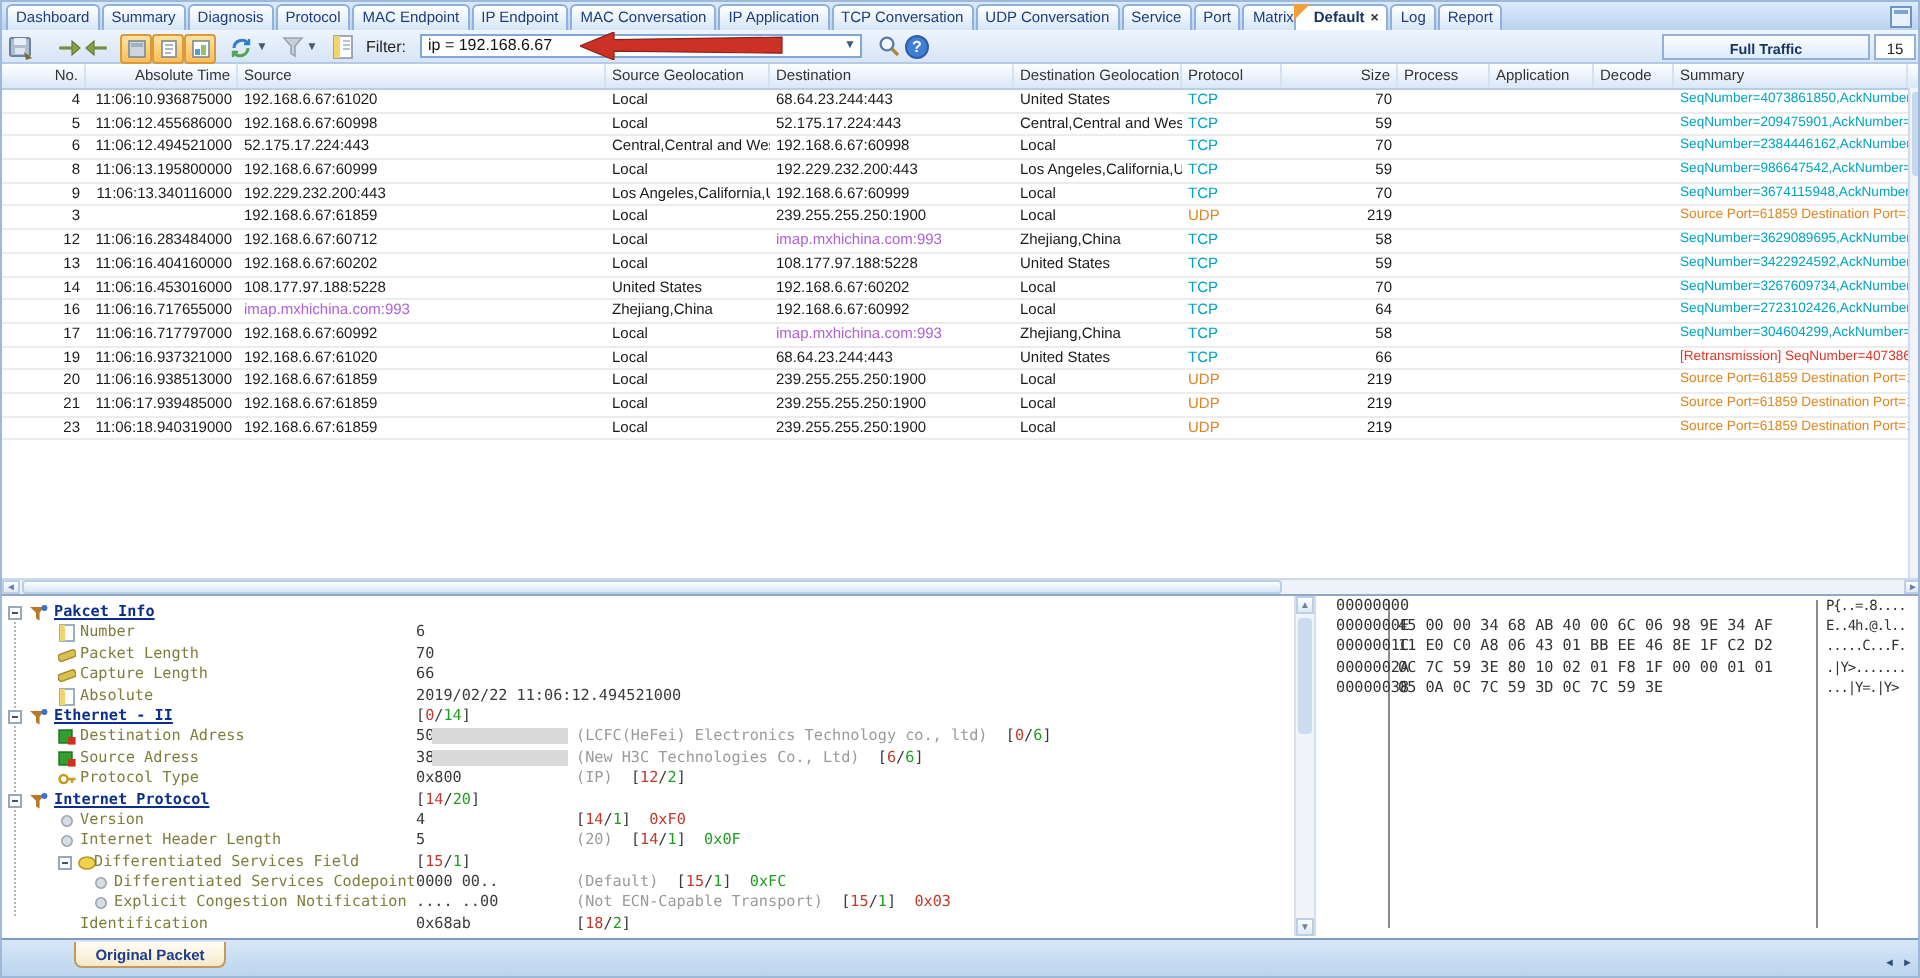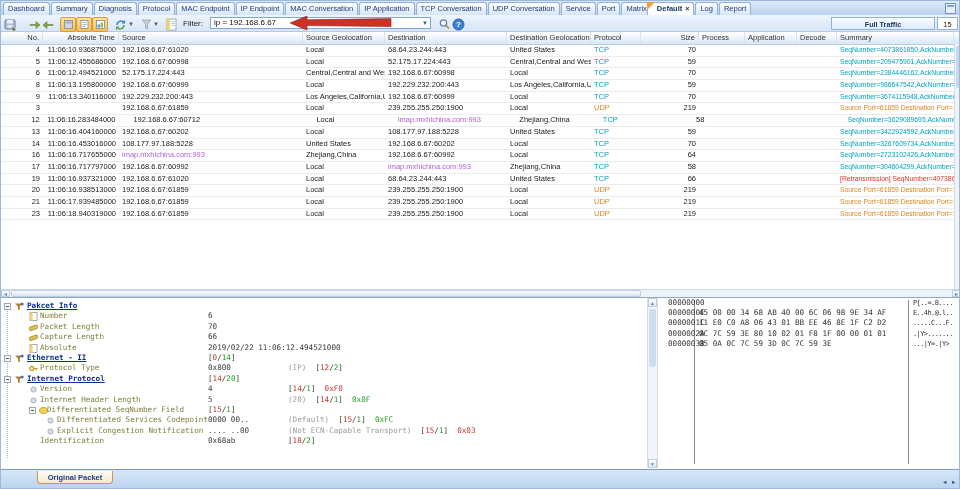--- a/index.html
+++ b/index.html
@@ -293,21 +293,21 @@
           <div class="c" style="width: 50px; color: rgb(222, 134, 31);">UDP</div>
           <div class="c r" style="width: 58px;">219</div>
           <div class="c" style="width: 46px;"></div>
           <div class="c" style="width: 52px;"></div>
           <div class="c" style="width: 40px;"></div>
           <div class="c sum" style="width: 117px; color: rgb(222, 134, 31);">Source Port=61859 Destination Port=190</div>
         </div>
         <div class="row">
           <div class="c r" style="width: 42px;">12</div>
           <div class="c r" style="width: 76px;">11:06:16.283484000</div>
-          <div class="c" style="width: 184px; margin-left: 12px;">192.168.6.67:60712</div>
+          <div class="c" style="width: 184px;">192.168.6.67:60712</div>
           <div class="c" style="width: 82px;">Local</div>
           <div class="c" style="width: 122px; color: rgb(175, 95, 214);">imap.mxhichina.com:993</div>
           <div class="c" style="width: 84px;">Zhejiang,China</div>
           <div class="c" style="width: 50px; color: rgb(0, 163, 192);">TCP</div>
           <div class="c r" style="width: 58px;">58</div>
           <div class="c" style="width: 46px;"></div>
           <div class="c" style="width: 52px;"></div>
           <div class="c" style="width: 40px;"></div>
           <div class="c sum" style="width: 117px; color: rgb(0, 163, 192);">SeqNumber=3629089695,AckNumber=3</div>
         </div>
@@ -480,20 +480,40 @@
           <span class="exp" style="left: 3px;"></span>
           <span class="tico" style="left: 14px;"><svg width="9" height="9">
               <path d="M0 1.5h7L4.8 4.4v3.8l-1.8-1V4.4z" fill="#b97a28"></path>
               <circle cx="7.2" cy="2" r="1.5" fill="#3b6fd4"></circle>
             </svg></span>
           <span class="tlabel" style="left: 26px;">Ethernet - II</span>
           <span class="tval">[<span class="rn">0</span>/<span class="gn">14</span>]</span>
         </div>
         <div class="trow">
           <span class="tico" style="left: 28px;"><svg width="9" height="9">
+              <rect x="0.5" y="1" width="6.5" height="6.5" fill="#2fa12f" stroke="#1d6e1d" stroke-width="0.7"></rect>
+              <rect x="5" y="4.5" width="3.8" height="3.8" fill="#d03020"></rect>
+            </svg></span>
+          <span class="tlabel" style="left: 39px;">Destination Adress</span>
+          <span class="tval">50</span>
+          <span class="redact"></span>
+          <span class="tann"><span class="paren">(LCFC(HeFei) Electronics Technology co., ltd)</span>&nbsp;&nbsp;[<span class="rn">0</span>/<span class="gn">6</span>]</span>
+        </div>
+        <div class="trow">
+          <span class="tico" style="left: 28px;"><svg width="9" height="9">
+              <rect x="0.5" y="1" width="6.5" height="6.5" fill="#2fa12f" stroke="#1d6e1d" stroke-width="0.7"></rect>
+              <rect x="5" y="4.5" width="3.8" height="3.8" fill="#d03020"></rect>
+            </svg></span>
+          <span class="tlabel" style="left: 39px;">Source Adress</span>
+          <span class="tval">38</span>
+          <span class="redact"></span>
+          <span class="tann"><span class="paren">(New H3C Technologies Co., Ltd)</span>&nbsp;&nbsp;[<span class="rn">6</span>/<span class="gn">6</span>]</span>
+        </div>
+        <div class="trow">
+          <span class="tico" style="left: 28px;"><svg width="9" height="9">
               <circle cx="2.8" cy="4.5" r="2" fill="none" stroke="#c99a1e" stroke-width="1.3"></circle>
               <path d="M4.8 4.5h4M7 4.5v2" stroke="#c99a1e" stroke-width="1.2" fill="none"></path>
             </svg></span>
           <span class="tlabel" style="left: 39px;">Protocol Type</span>
           <span class="tval">0x800</span>
           <span class="tann"><span class="paren">(IP)</span>&nbsp;&nbsp;[<span class="rn">12</span>/<span class="gn">2</span>]</span>
         </div>
         <div class="trow hdr">
           <span class="exp" style="left: 3px;"></span>
           <span class="tico" style="left: 14px;"><svg width="9" height="9">
@@ -517,21 +537,21 @@
             </svg></span>
           <span class="tlabel" style="left: 39px;">Internet Header Length</span>
           <span class="tval">5</span>
           <span class="tann"><span class="paren">(20)</span>&nbsp;&nbsp;[<span class="rn">14</span>/<span class="gn">1</span>]&nbsp;&nbsp;<span class="hg">0x0F</span></span>
         </div>
         <div class="trow">
           <span class="exp" style="left: 28px;"></span>
           <span class="tico" style="left: 38px;"><svg width="9" height="9">
               <ellipse cx="4.5" cy="4.5" rx="4.1" ry="3" fill="#f0d24e" stroke="#b89a2a" stroke-width="0.8"></ellipse>
             </svg></span>
-          <span class="tlabel" style="left: 46px;">Differentiated SeqNumber Field</span>
+          <span class="tlabel" style="left: 46px;">Differentiated Services Field</span>
           <span class="tval">[<span class="rn">15</span>/<span class="gn">1</span>]</span>
         </div>
         <div class="trow">
           <span class="tico" style="left: 45px;"><svg width="9" height="9">
               <circle cx="4.5" cy="4.5" r="2.6" fill="#d8dde4" stroke="#9aa4b2" stroke-width="0.8"></circle>
             </svg></span>
           <span class="tlabel" style="left: 56px;">Differentiated Services Codepoint</span>
           <span class="tval">0000 00..</span>
           <span class="tann"><span class="paren">(Default)</span>&nbsp;&nbsp;[<span class="rn">15</span>/<span class="gn">1</span>]&nbsp;&nbsp;<span class="hg">0xFC</span></span>
         </div>

